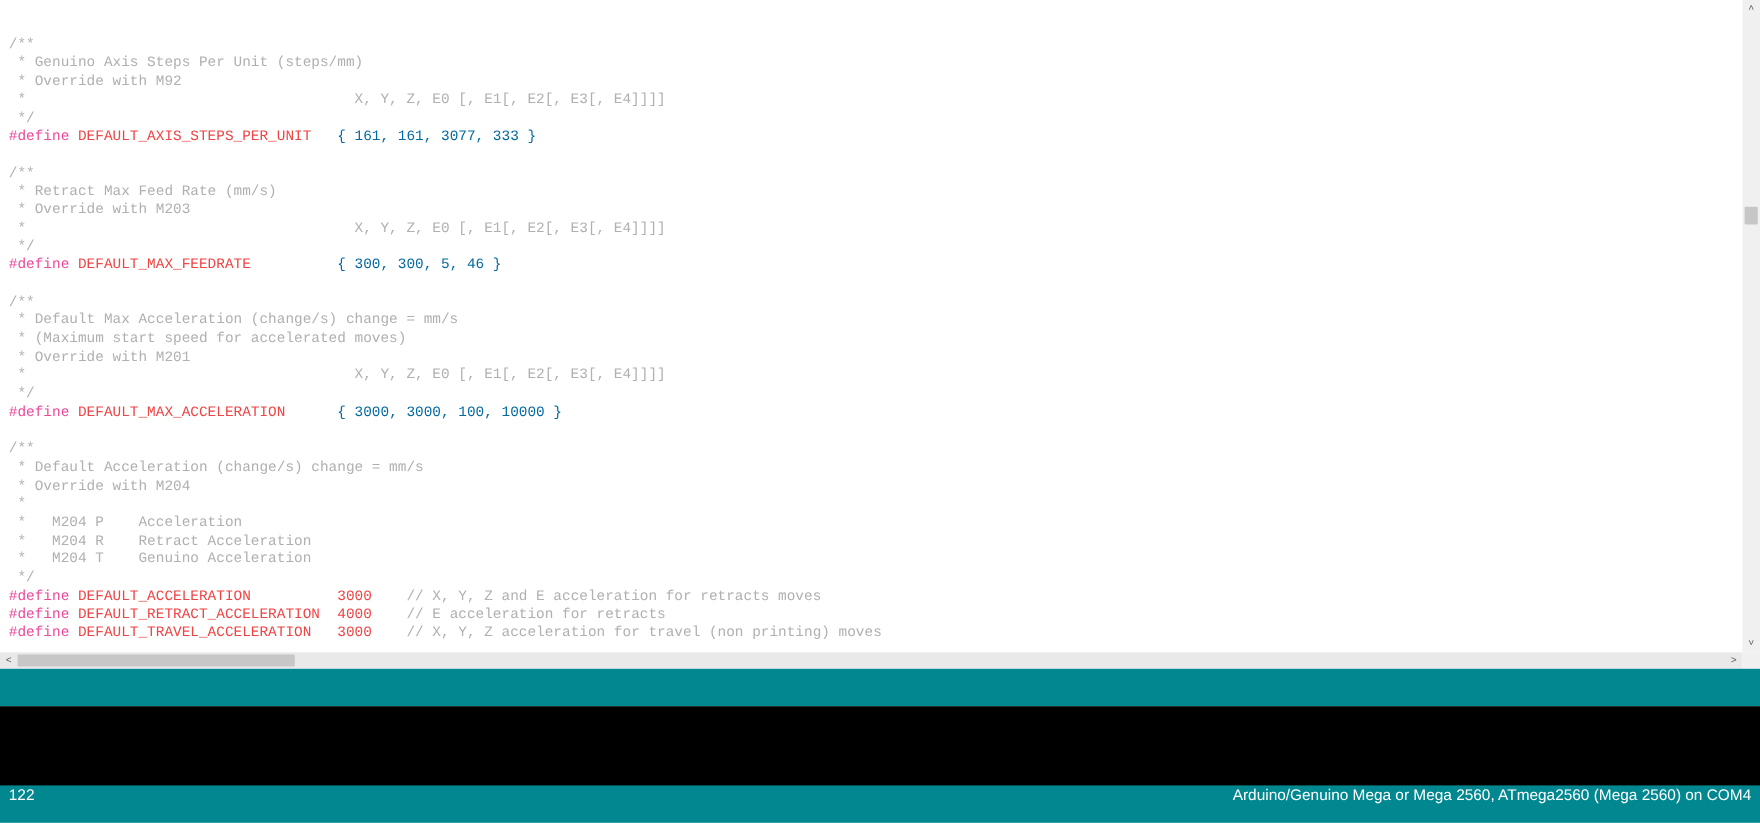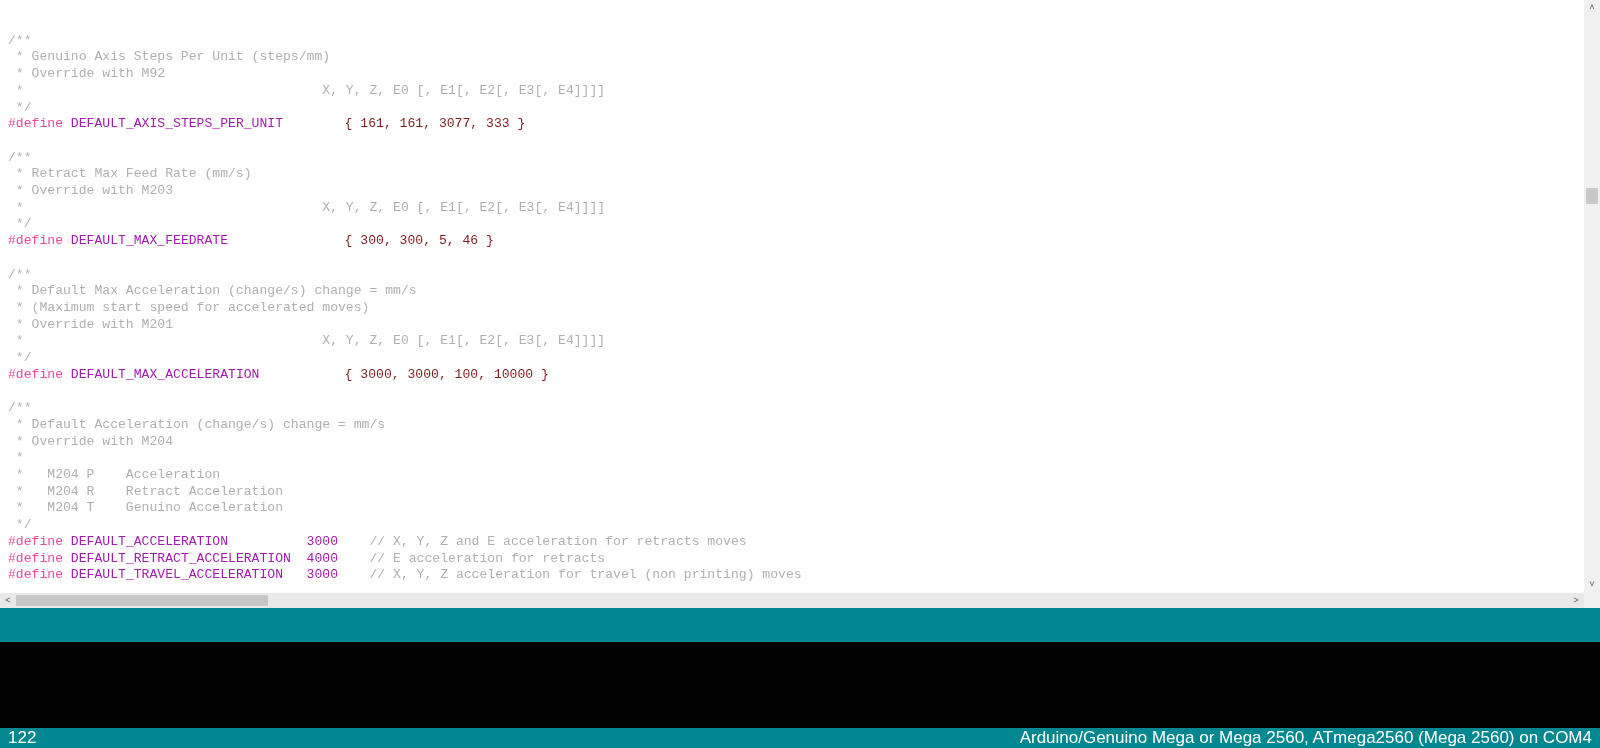--- a/index.html
+++ b/index.html
@@ -17,22 +17,22 @@
     width: 1546px;
     padding: 16px 8px 8px 8px;
     font-size: 13.1px;
     line-height: 16.7px;
     white-space: pre;
     color: #000;
   }
   
   .cm { color: #b0b0b0; }   
   .kw { color: #ec4899; }   
-  .id { color: #a21caf; text-align: center; }      
-  .bl { color: #7f1d1d; margin-left: 38px; }
+  .id { color: #ef4444; text-align: center; }      
+  .bl { color: #0369a1; }
   
   .vscroll {
     position: absolute;
     right: 0; top: 0;
     width: 16px; height: 593px;
     background: #f0f0f0;
   }
   .vscroll .arrow {
     position: absolute; left: 0; width: 16px; height: 16px;
     display: flex; align-items: center; justify-content: center;
@@ -75,27 +75,27 @@
   }
   
   .console {
     position: absolute; left: 0; right: 0;
     top: 642px; height: 90px;
     background: #000;
   }
   
   .statusbar {
     position: absolute; left: 0; right: 0;
-    bottom: 0; height: 20px;
+    bottom: 0; height: 34px;
     background: #00878F;
     color: #fff;
     font-family: Arial, Helvetica, sans-serif;
-    font-size: 17px;
+    font-size: 14px;
     display: flex;
-    align-items: flex-end;
+    align-items: flex-start;
     justify-content: space-between;
     padding: 0 8px;
   }
 </style>
 </head>
 <body>
 
 <div class="editor-wrap">
   <div class="code">
 <span class="cm">/**</span>

